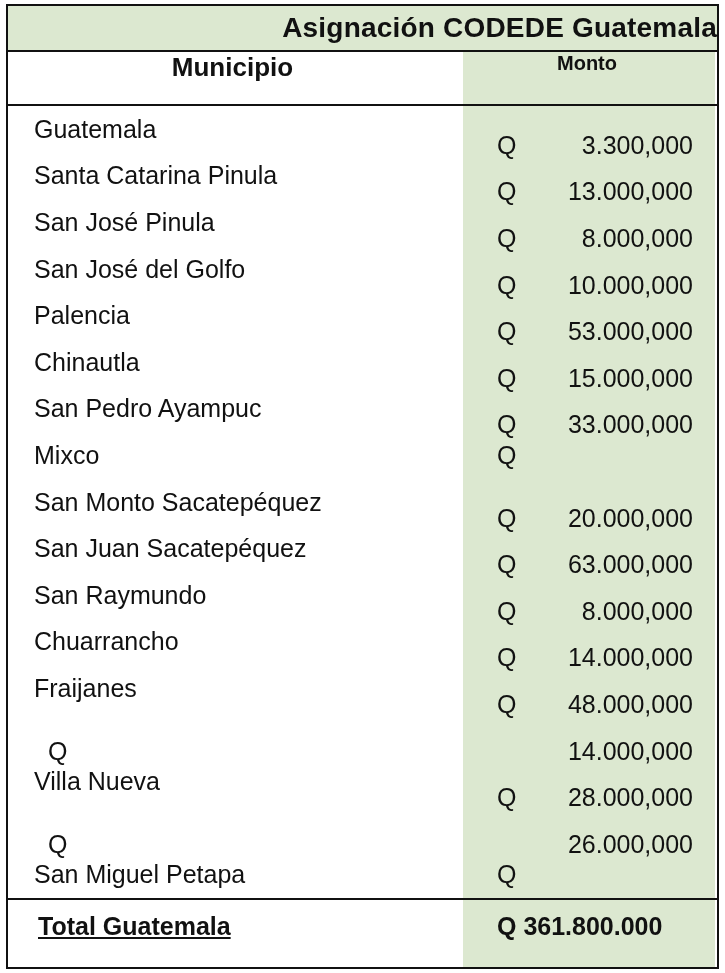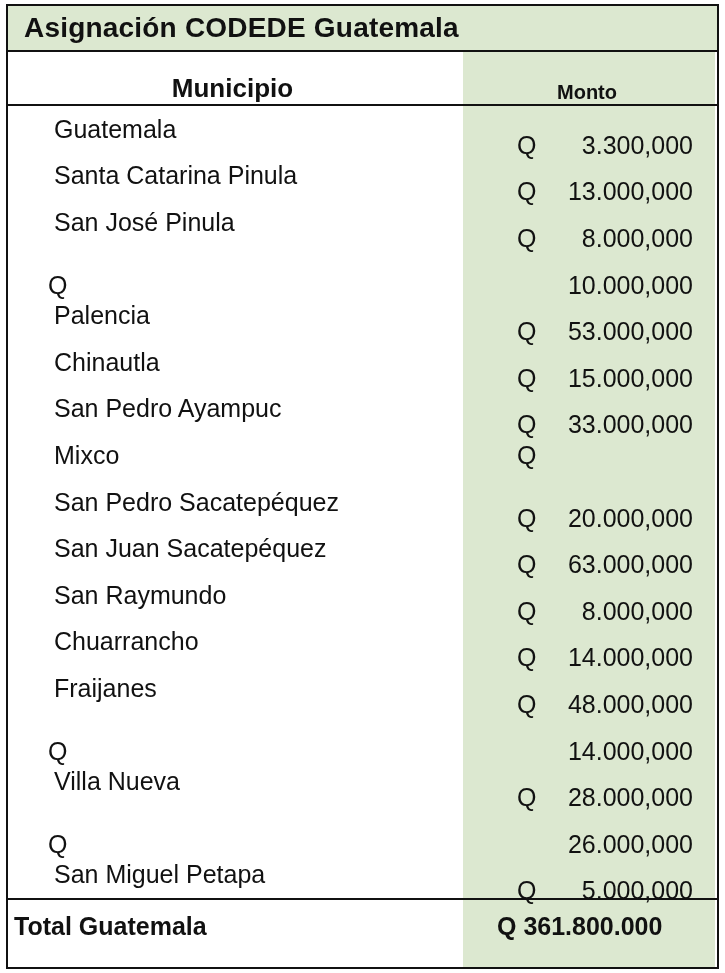--- a/index.html
+++ b/index.html
@@ -42,33 +42,33 @@
     bottom: 0;
     background: #dce8d0;
   }
   .content {
     position: relative;
     z-index: 2;
   }
   .title-row {
     background: #dce8d0;
     border-bottom: 2px solid #111111;
-    text-align: left;
+    text-align: right;
     height: 44px;
     line-height: 44px;
     font-size: 28px;
     font-weight: bold;
     letter-spacing: 0.2px;
     padding-left: 16px;
   }
   .header-row {
     height: 52px;
     border-bottom: 2px solid #111111;
     display: flex;
-    align-items: flex-end;
+    align-items: flex-start;
   }
   .header-muni {
     width: 449px;
     text-align: center;
     font-size: 26px;
     font-weight: bold;
   }
   .header-monto {
     flex: 1;
     text-align: center;
@@ -82,21 +82,20 @@
     display: flex;
     align-items: center;
     height: 46.6px;
   }
   .cell-muni {
     width: 449px;
     box-sizing: border-box;
     padding-left: 26px;
     font-size: 25px;
     white-space: nowrap;
-    margin-left: 20px;
   }
   .cell-amount {
     flex: 1;
     box-sizing: border-box;
     display: flex;
     align-items: baseline;
     font-size: 25px;
   }
   .cur {
     width: 56px;
@@ -117,21 +116,22 @@
   .total-row {
     display: flex;
     align-items: center;
     height: 52px;
     font-weight: bold;
     font-size: 25px;
   }
   .total-label {
     width: 449px;
     box-sizing: border-box;
-    padding-left: 6px;
+    padding-left: 30px;
+    text-decoration: underline;
   }
   .total-amount {
     flex: 1;
     box-sizing: border-box;
     padding-left: 40px;
     font-size: 25px;
   }
 </style>
 </head>
 <body>
@@ -164,20 +164,21 @@
             </div>
           </div>
           <div class="row">
             <div class="cell-muni">San José Pinula</div>
             <div class="cell-amount">
               <span class="cur">Q</span>
               <span class="amt">8.000,000</span>
             </div>
           </div>
           <div class="row">
+            <div class="cell-muni">San José del Golfo</div>
             <div class="cell-amount">
               <span class="cur">Q</span>
               <span class="amt">10.000,000</span>
             </div>
           </div>
           <div class="row">
             <div class="cell-muni">Palencia</div>
             <div class="cell-amount">
               <span class="cur">Q</span>
               <span class="amt">53.000,000</span>
@@ -197,21 +198,21 @@
               <span class="amt">33.000,000</span>
             </div>
           </div>
           <div class="row">
             <div class="cell-muni">Mixco</div>
             <div class="cell-amount">
               <span class="cur">Q</span>
             </div>
           </div>
           <div class="row">
-            <div class="cell-muni">San Pedro Sacatepéquez</div>
+            <div class="cell-muni">San Monto Sacatepéquez</div>
             <div class="cell-amount">
               <span class="cur">Q</span>
               <span class="amt">20.000,000</span>
             </div>
           </div>
           <div class="row">
             <div class="cell-muni">San Juan Sacatepéquez</div>
             <div class="cell-amount">
               <span class="cur">Q</span>
               <span class="amt">63.000,000</span>
@@ -254,21 +255,20 @@
           <div class="row">
             <div class="cell-amount">
               <span class="cur">Q</span>
               <span class="amt">26.000,000</span>
             </div>
           </div>
           <div class="row">
             <div class="cell-muni">San Miguel Petapa</div>
             <div class="cell-amount">
               <span class="cur">Q</span>
-              <span class="amt">5.000,000</span>
             </div>
           </div>
         </div>
 
       <div class="total-sep"></div>
 
       <div class="total-row">
         <div class="total-label">Total Guatemala</div>
         <div class="total-amount">Q 361.800.000</div>
       </div>

